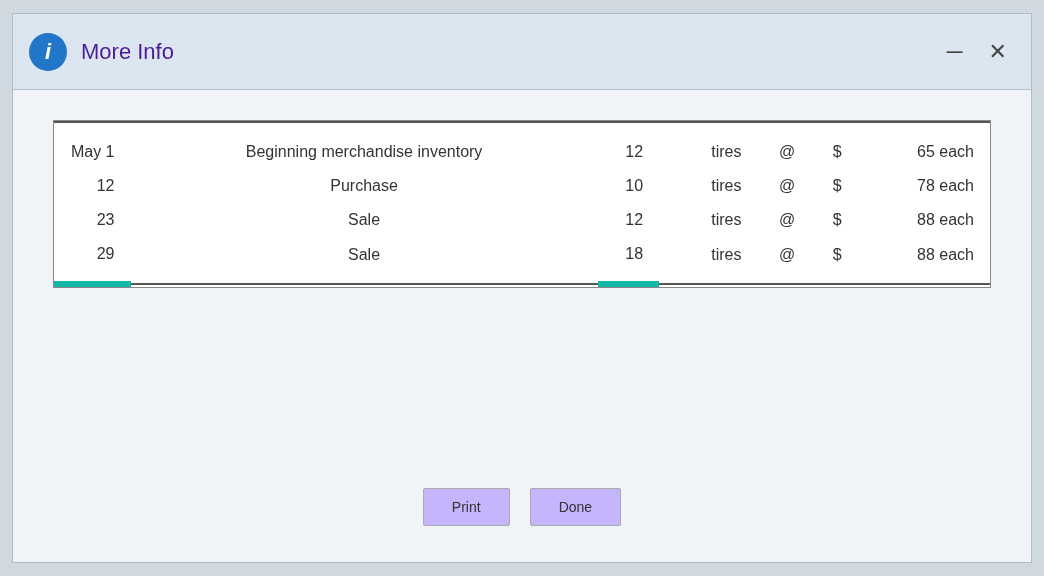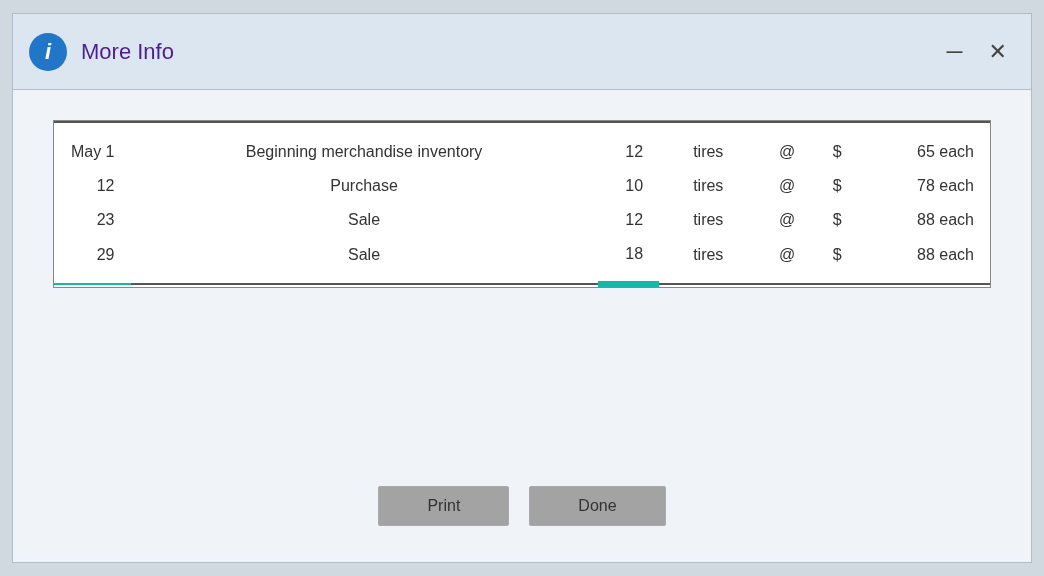--- a/index.html
+++ b/index.html
@@ -144,21 +144,21 @@
       text-align: center;
       width: 380px;
     }
 
     .col-qty {
       text-align: right;
       width: 50px;
     }
 
     .col-unit {
-      text-align: center;
+      text-align: right;
       width: 80px;
     }
 
     .col-at {
       text-align: center;
       width: 30px;
     }
 
     .col-dollar {
       text-align: left;
@@ -170,23 +170,23 @@
       width: 100px;
     }
 
     .button-row {
       display: flex;
       gap: 20px;
       align-items: center;
     }
 
     .action-btn {
-      padding: 10px 48px;
-      font-size: 16px;
-      background: #a3a3a3;
+      padding: 10px 28px;
+      font-size: 14px;
+      background: #c4b5fd;
       border: 1px solid #aaa;
       cursor: pointer;
       color: #333;
       border-radius: 2px;
     }
   </style>
 </head>
 <body>
 
 <div class="dialog">
@@ -231,21 +231,21 @@
             <tr>
       <td class="col-day" style="padding-top:8px;padding-bottom:8px;border-bottom:none">23</td>
       <td class="col-desc" style="padding-top:8px;padding-bottom:8px;border-bottom:none">Sale</td>
       <td class="col-qty" style="padding-top:8px;padding-bottom:8px;border-bottom:none">12</td>
       <td class="col-unit" style="padding-top:8px;padding-bottom:8px;border-bottom:none">tires</td>
       <td class="col-at" style="padding-top:8px;padding-bottom:8px;border-bottom:none">@</td>
       <td class="col-dollar" style="padding-top:8px;padding-bottom:8px;border-bottom:none">$</td>
       <td class="col-price" style="padding-top:8px;padding-bottom:8px;border-bottom:none">88 each</td>
     </tr>
             <tr>
-      <td class="col-day" style="padding-top:8px;padding-bottom:18px;border-bottom:2px solid #14b8a6">29</td>
+      <td class="col-day" style="padding-top:8px;padding-bottom:18px;border-bottom:6px solid #14b8a6">29</td>
       <td class="col-desc" style="padding-top:8px;padding-bottom:18px;border-bottom:2px solid #555">Sale</td>
       <td class="col-qty" style="padding-top:8px;padding-bottom:18px;border-bottom:6px solid #14b8a6">18</td>
       <td class="col-unit" style="padding-top:8px;padding-bottom:18px;border-bottom:2px solid #555">tires</td>
       <td class="col-at" style="padding-top:8px;padding-bottom:18px;border-bottom:2px solid #555">@</td>
       <td class="col-dollar" style="padding-top:8px;padding-bottom:18px;border-bottom:2px solid #555">$</td>
       <td class="col-price" style="padding-top:8px;padding-bottom:18px;border-bottom:2px solid #555">88 each</td>
     </tr>
           </tbody>
       </table>
     </div>

